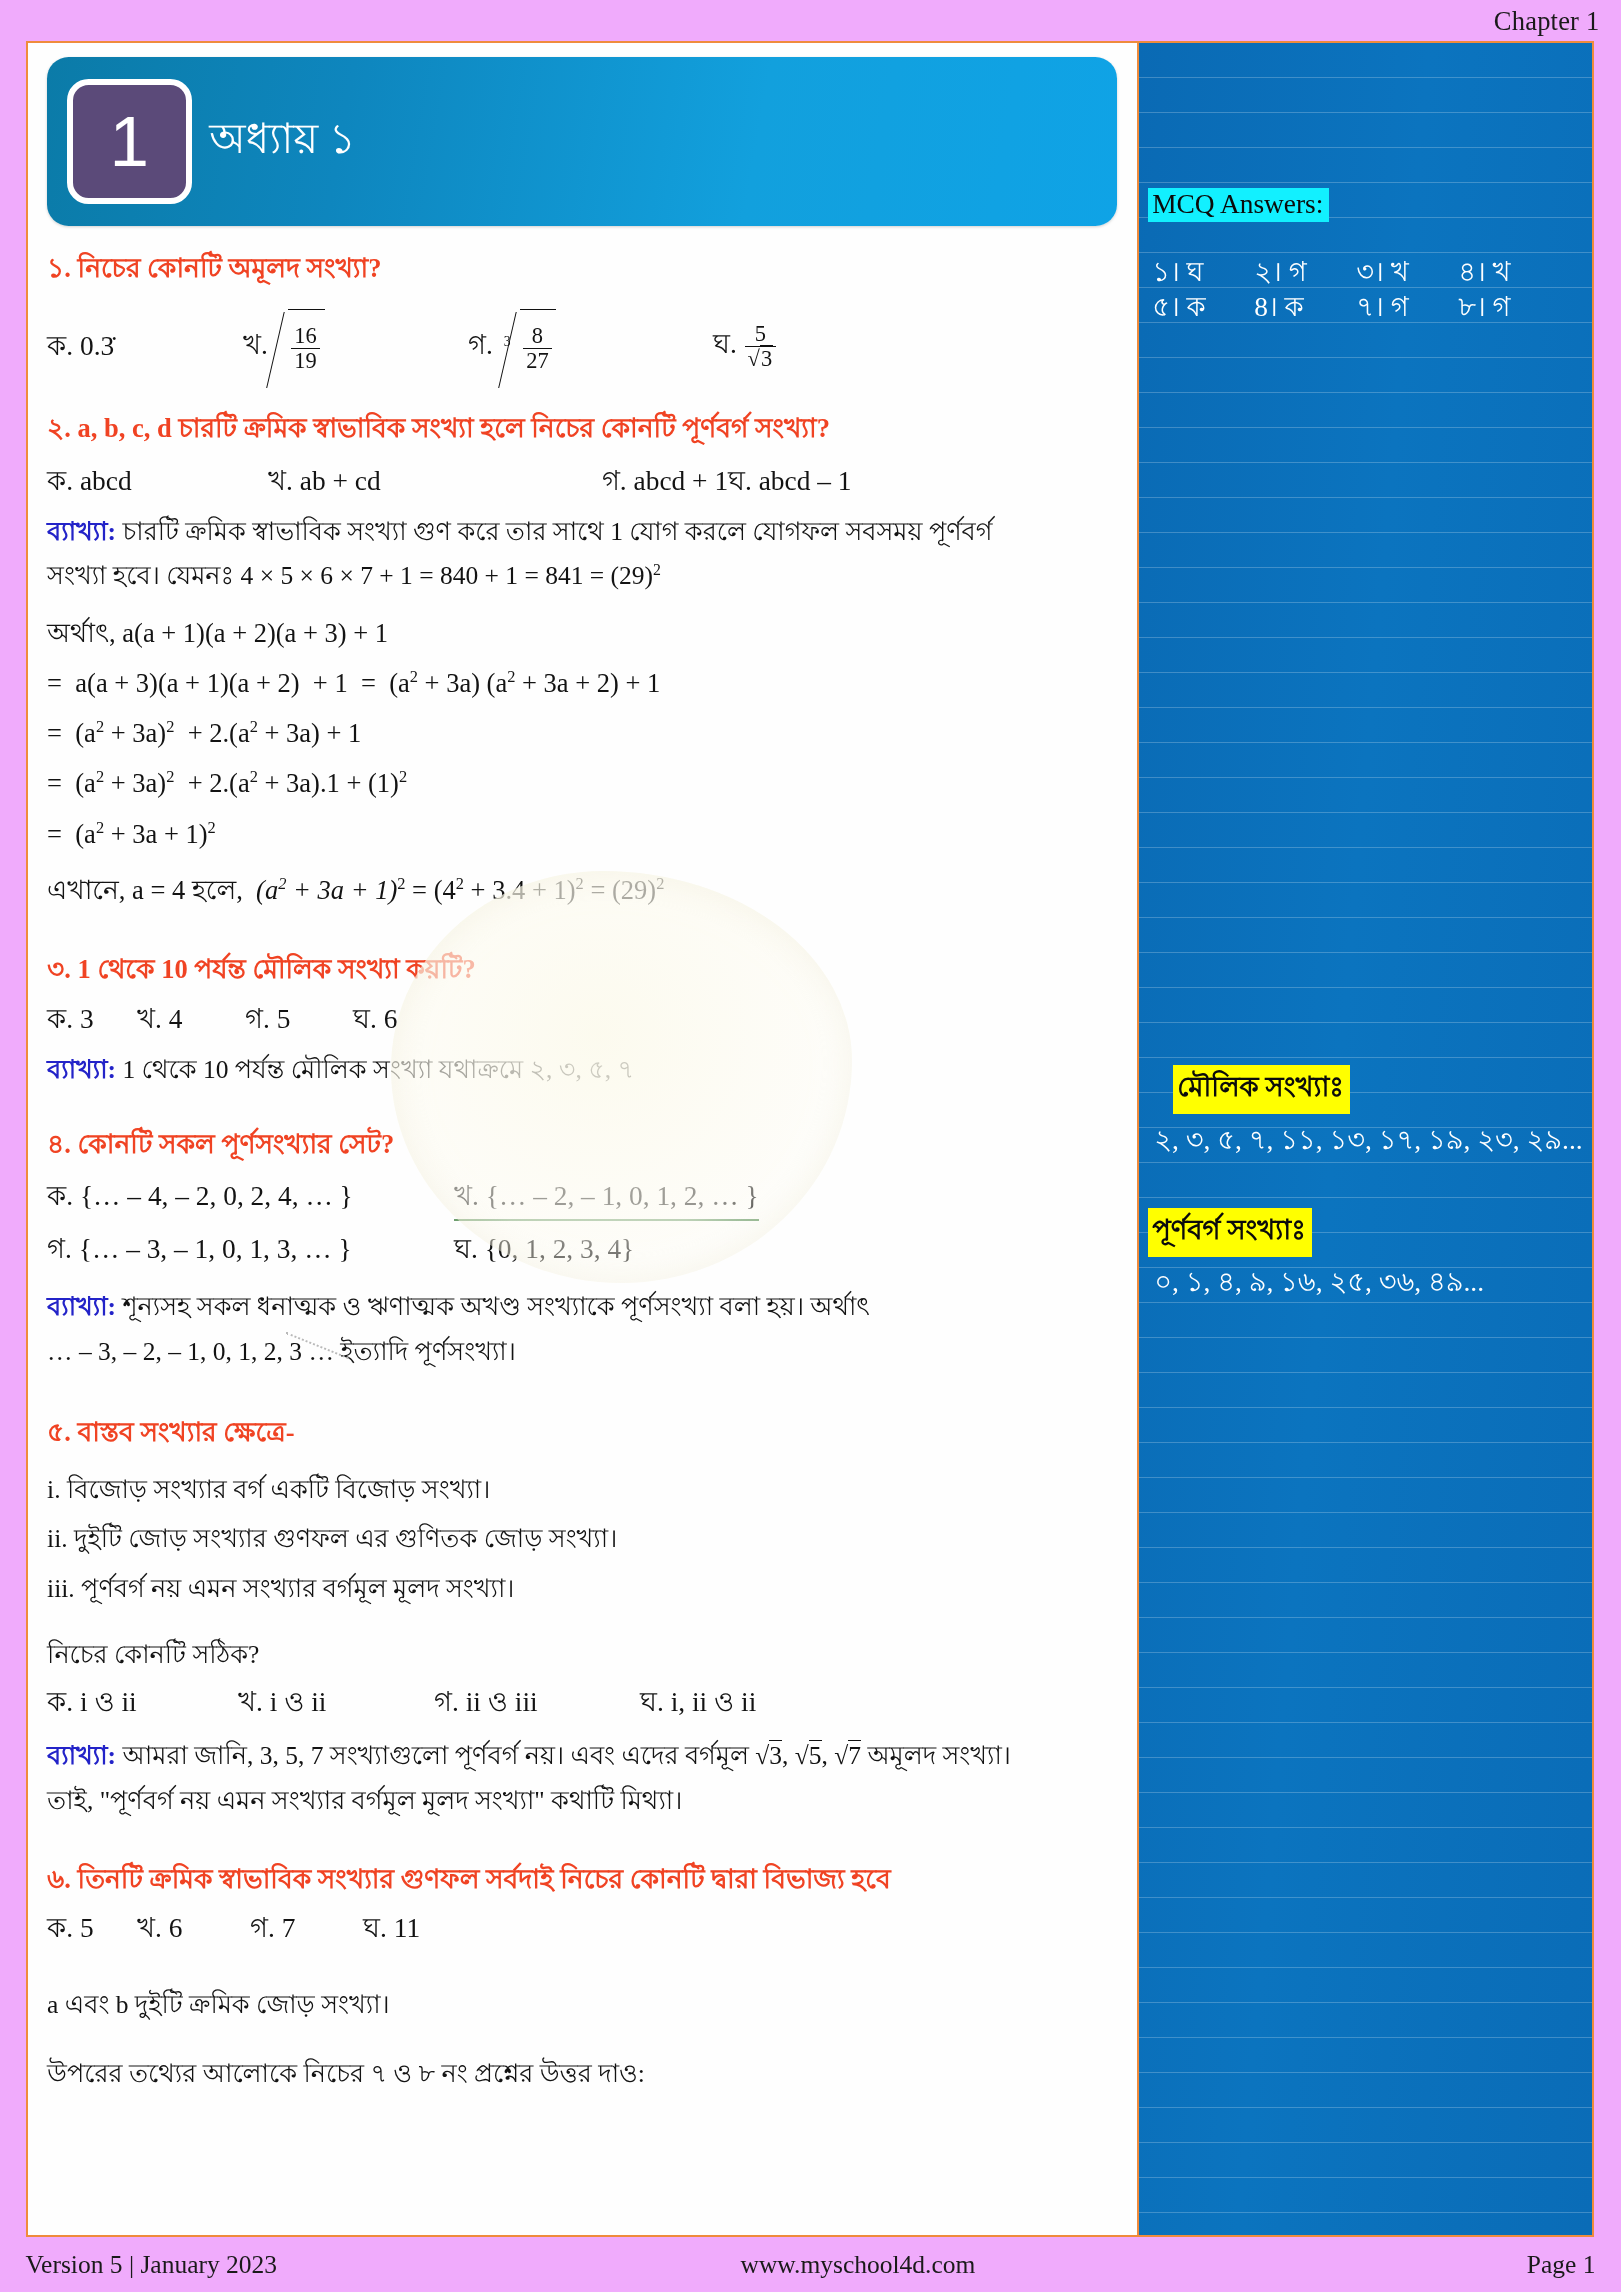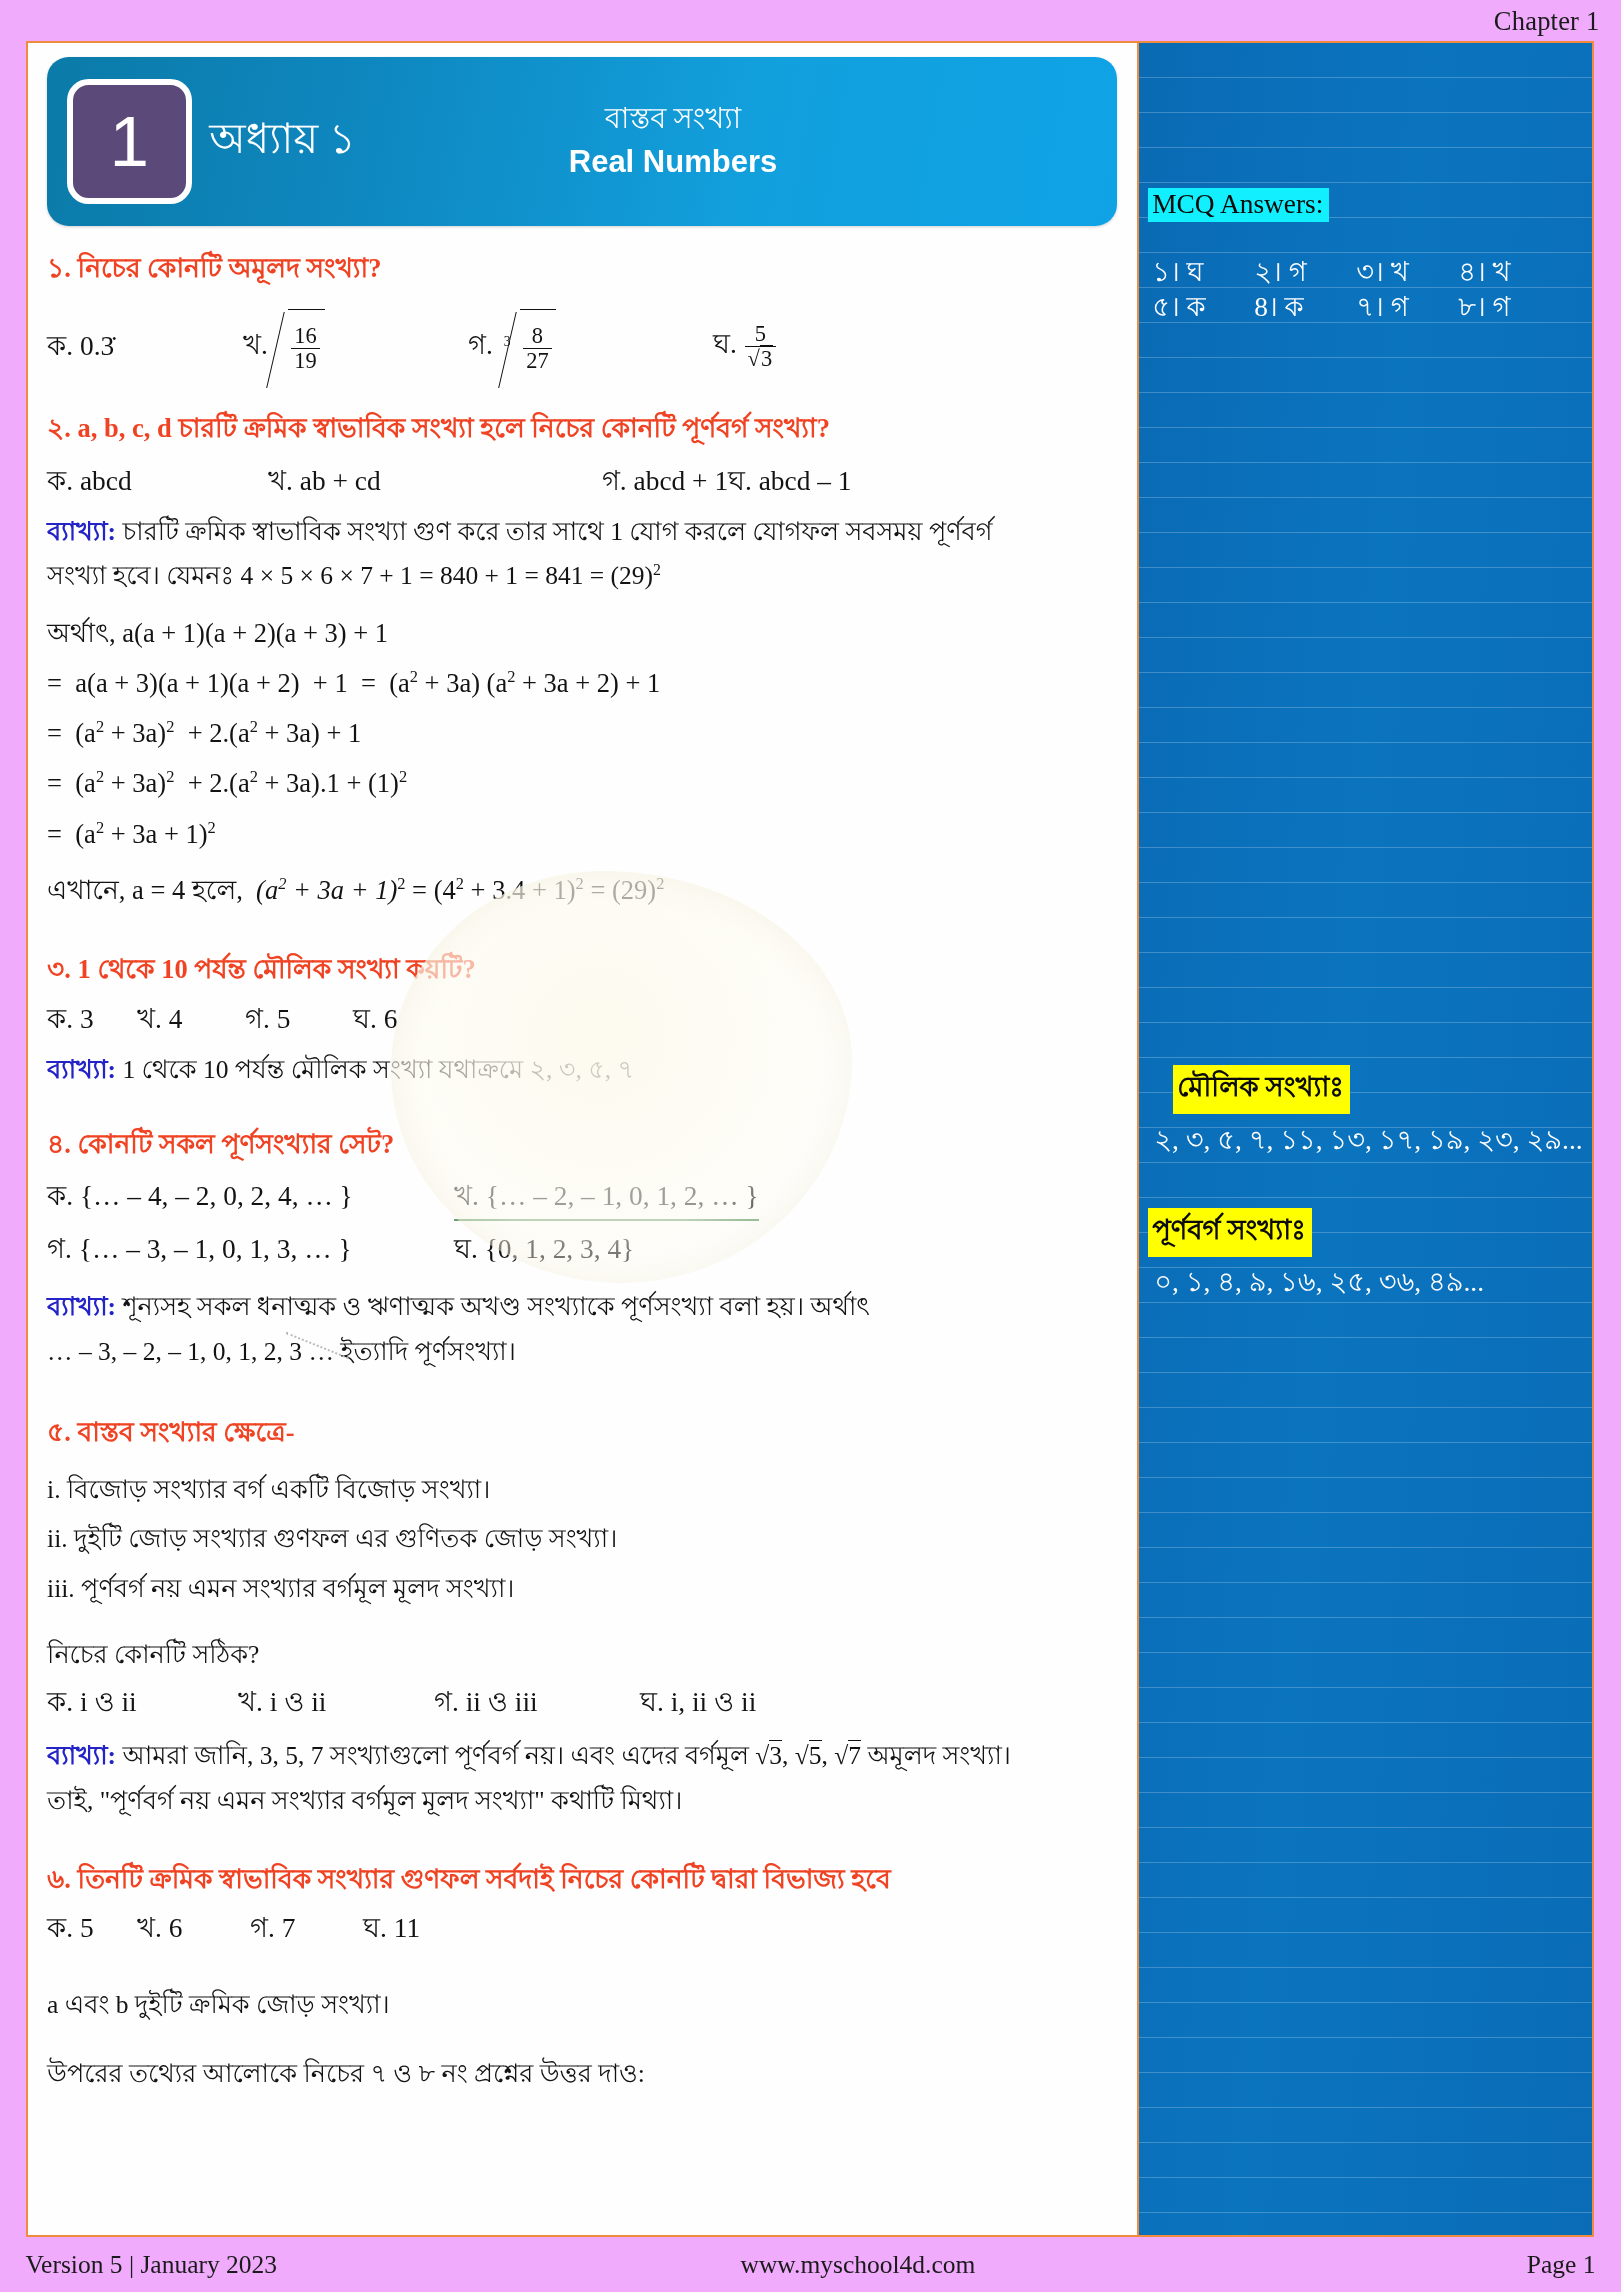--- a/index.html
+++ b/index.html
@@ -264,24 +264,20 @@
 
   <div class="frame">
 
     <div class="content">
 
       <div class="smudge"></div>
 
       <div class="banner">
         <div class="chap-badge">1</div>
         <div class="chap-bn">অধ্যায় ১</div>
-        <div class="banner-titles">
-          <div class="banner-bn">বাস্তব সংখ্যা</div>
-          <div class="banner-en">Real Numbers</div>
-        </div>
       </div>
 
       <div class="qblock">
         <div class="q-title">
           <span>১.</span>
           <span>নিচের কোনটি অমূলদ সংখ্যা?</span>
         </div>
         <div class="opts" style="align-items:center; font-size:27.4px; margin-top:21.6px;">
           <span class="opt" style="width:196px;">ক. 0.3̇</span>
           <span class="opt" style="width:225px;">খ.

